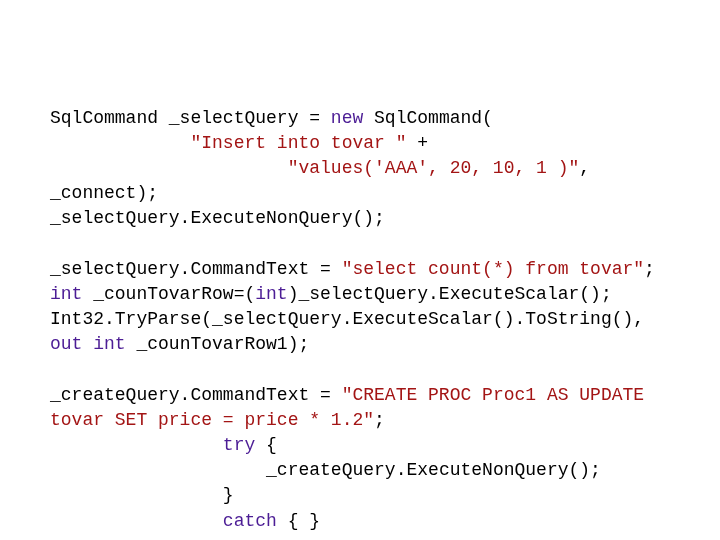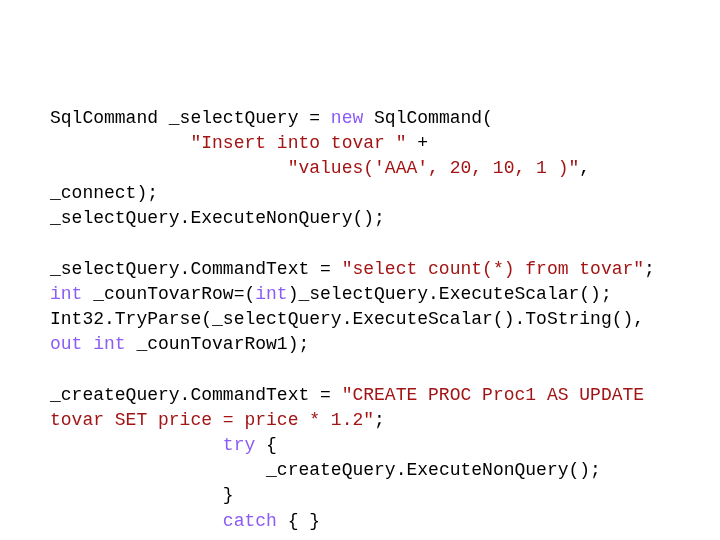--- a/index.html
+++ b/index.html
@@ -5,21 +5,21 @@
   body {
     margin: 0;
     padding: 30px 50px;
     font-family: Consolas, 'Courier New', monospace;
     font-size: 18px;
     line-height: 1.4;
     background: #fff;
     color: #000;
     white-space: pre;
   }
-  .kw { color: #8b5cf6; }
+  .kw { color: #4c1d95; }
   .str { color: #a31515; }
   .line { display: block; }
 </style>
 </head>
 <body>
 
 
 <div><span class="line"><span>SqlCommand _selectQuery = </span><span class="kw">new</span><span> SqlCommand(</span></span><span class="line"><span>             </span><span class="str">"Insert into tovar "</span><span> +</span></span><span class="line"><span>                      </span><span class="str">"values('AAA', 20, 10, 1 )"</span><span>,</span></span><span class="line"><span>_connect);</span></span><span class="line"><span>_selectQuery.ExecuteNonQuery();</span></span><span class="line"><span></span>&nbsp;</span><span class="line"><span>_selectQuery.CommandText = </span><span class="str">"select count(*) from tovar"</span><span>;</span></span><span class="line"><span class="kw">int</span><span> _counTovarRow=(</span><span class="kw">int</span><span>)_selectQuery.ExecuteScalar();</span></span><span class="line"><span>Int32.TryParse(_selectQuery.ExecuteScalar().ToString(),</span></span><span class="line"><span class="kw">out</span><span> </span><span class="kw">int</span><span> _counTovarRow1);</span></span><span class="line"><span></span>&nbsp;</span><span class="line"><span>_createQuery.CommandText = </span><span class="str">"CREATE PROC Proc1 AS UPDATE </span></span><span class="line"><span class="str">tovar SET price = price * 1.2"</span><span>;</span></span><span class="line"><span>                </span><span class="kw">try</span><span> {</span></span><span class="line"><span>                    </span><span>_createQuery.ExecuteNonQuery();</span></span><span class="line"><span>                </span><span>}</span></span><span class="line"><span>                </span><span class="kw">catch</span><span> { }</span></span></div>
 
 

